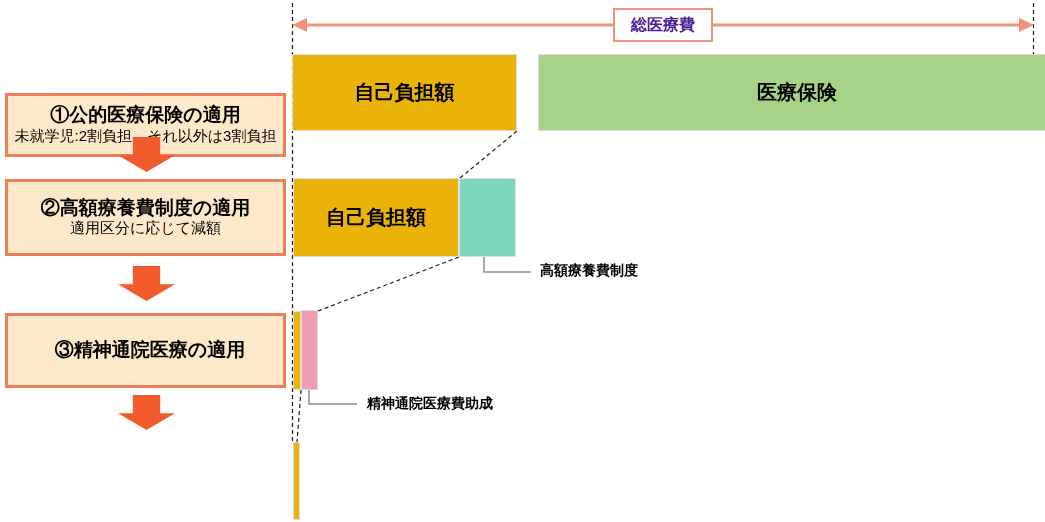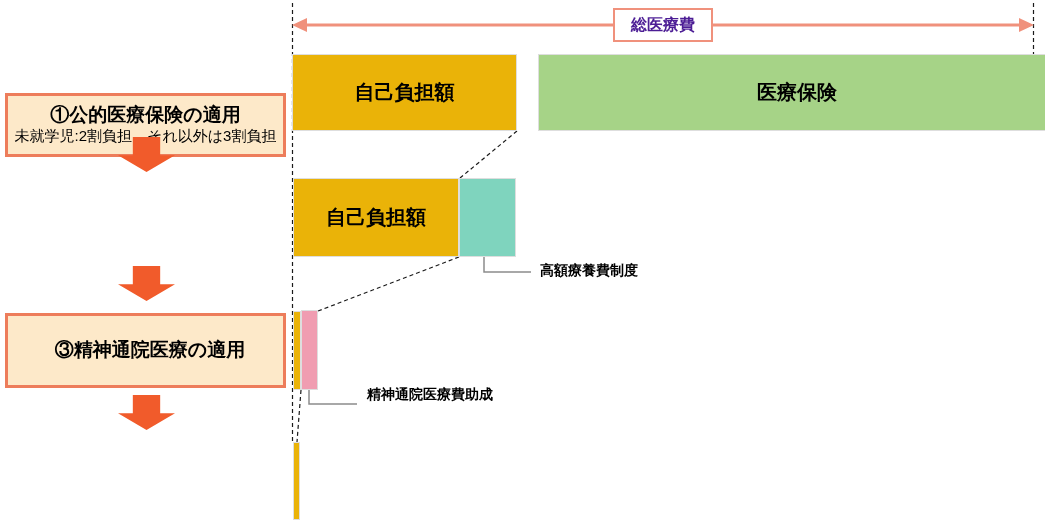--- a/index.html
+++ b/index.html
@@ -70,20 +70,24 @@
     <span class="total-label">総医療費</span>
   </div>
 
   <div class="flow-box" style="top:57px;height:64px;margin-top:36px;">
     <span class="flow-title">①公的医療保険の適用</span>
     <span class="flow-sub">未就学児:2割負担、それ以外は3割負担</span>
   </div>
 
   <div class="block-arrow" style="top:137px;"></div>
 
+  <div class="flow-box" style="top:179px;height:77px;">
+    <span class="flow-title">②高額療養費制度の適用</span>
+    <span class="flow-sub">適用区分に応じて減額</span>
+  </div>
 
   <div class="block-arrow" style="top:266px;"></div>
 
   <div class="flow-box" style="top:313px;height:75px;padding-left:9px;">
     <span class="flow-title">③精神通院医療の適用</span>
   </div>
 
   <div class="block-arrow" style="top:395px;"></div>
 
 
@@ -98,15 +102,15 @@
     <span class="bar-label">自己負担額</span>
   </div>
   <div class="bar c-teal" style="left:459px;top:178px;width:57px;height:79px;"></div>
 
   <div class="bar c-orange" style="left:293px;top:311px;width:8px;height:79px;"></div>
   <div class="bar c-pink" style="left:301px;top:310px;width:17px;height:80px;"></div>
 
   <div class="bar c-orange" style="left:293px;top:442px;width:7px;height:78px;"></div>
 
   <div class="callout-label" style="left:540px;top:262px;">高額療養費制度</div>
-  <div class="callout-label" style="left:367px;top:386px;">精神通院医療費助成</div>
+  <div class="callout-label" style="left:367px;top:395px;">精神通院医療費助成</div>
 
 </div>
 
 </body></html>

